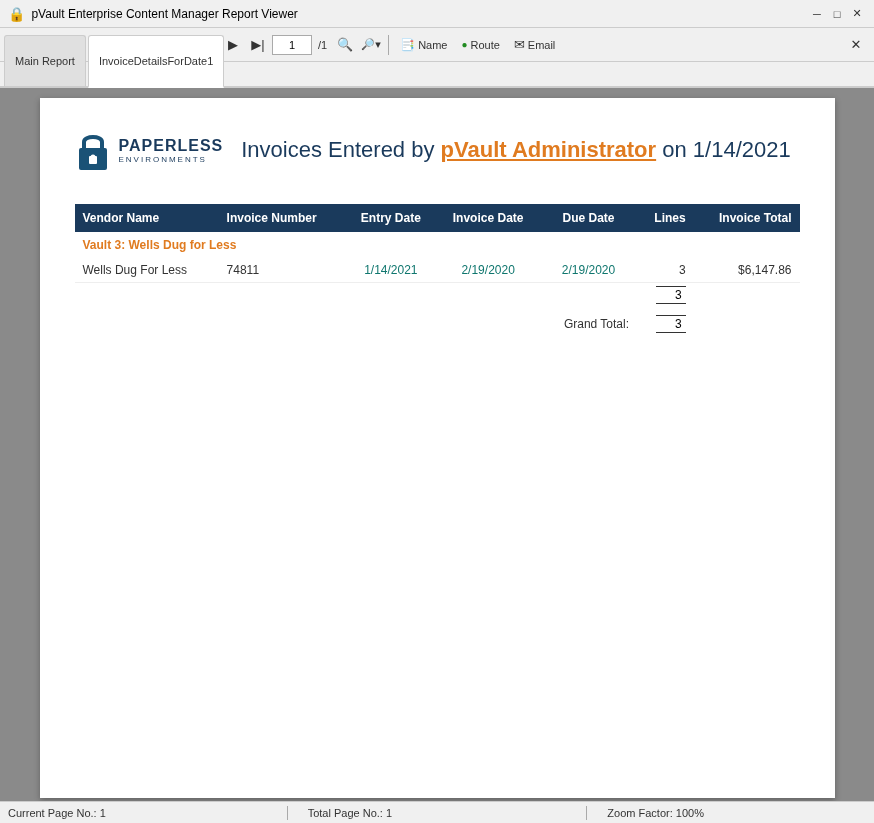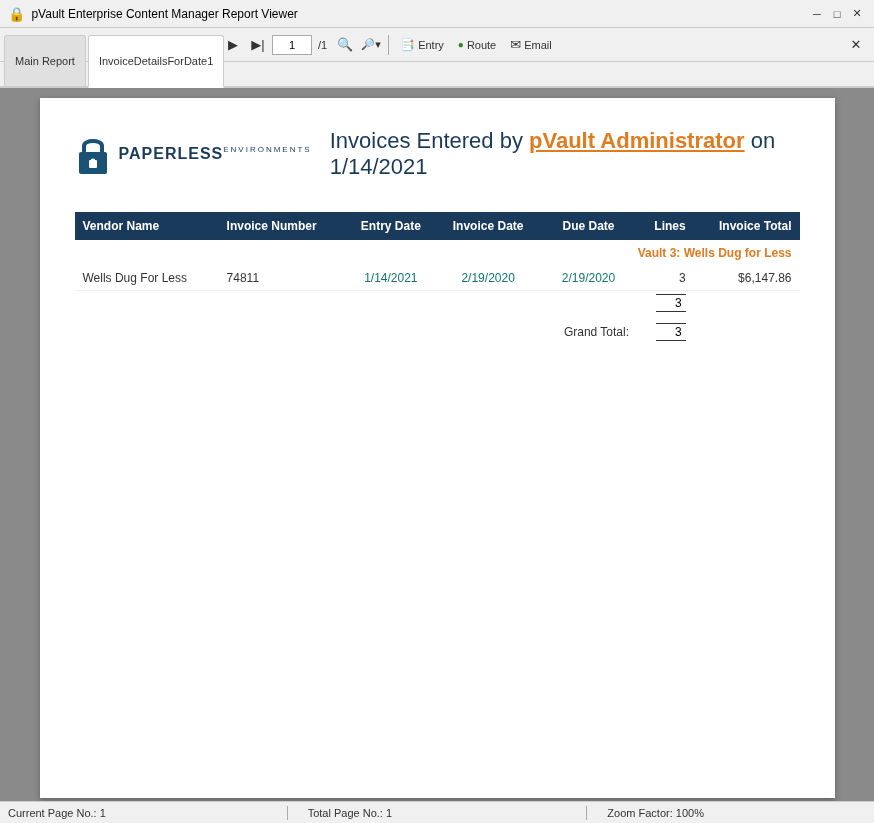--- a/index.html
+++ b/index.html
@@ -101,40 +101,40 @@
 
     
     .report-header {
       display: flex;
       align-items: center;
       gap: 18px;
       margin-bottom: 24px;
       padding-bottom: 8px;
     }
     .logo-container { display: flex; align-items: center; gap: 8px; }
-    .logo-text-block { display: flex; flex-direction: row; }
+    .logo-text-block { display: flex; flex-direction: column; }
     .logo-paperless { font-size: 16px; font-weight: 700; color: #1a3a5c; letter-spacing: 1px; }
     .logo-environments { font-size: 8px; color: #1a3a5c; letter-spacing: 2px; text-transform: uppercase; }
     .report-title { font-size: 22px; color: #1a3a5c; font-weight: 400; }
     .report-title-highlight { color: #e07b20; font-weight: 600; text-decoration: underline; }
 
     
     .report-table { width: 100%; border-collapse: collapse; margin-top: 8px; }
     .report-table thead tr {
       background: #1a3a5c;
       color: white;
     }
     .report-table thead th {
       padding: 7px 8px; font-size: 12px; font-weight: 600; text-align: left;
     }
     .report-table thead th.right { text-align: right; }
     .report-table thead th.center { text-align: center; }
 
     .vendor-group-row td {
-      padding: 6px 8px; color: #e07b20; font-weight: 600; font-size: 12px; text-align: right;
+      padding: 6px 8px; color: #e07b20; font-weight: 600; font-size: 12px;
     }
     .data-row td {
       padding: 5px 8px; font-size: 12px; color: #333; border-bottom: 1px solid #eee;
     }
     .data-row td.orange { color: #0f766e; }
     .data-row td.right { text-align: right; }
     .data-row td.center { text-align: center; }
 
     .subtotal-row td { padding: 3px 8px; text-align: right; }
     .subtotal-value {
@@ -204,21 +204,21 @@
     <button class="toolbar-btn">▶</button>
     <button class="toolbar-btn">▶|</button>
   </div>
   <input class="toolbar-page-input" type="text" value="1" style="">
   <span class="toolbar-page-total">/1</span>
   <button class="toolbar-btn">🔍</button>
   <button class="toolbar-btn" style="font-size:11px;">🔎▾</button>
   <div class="toolbar-separator"></div>
   <button class="toolbar-action-btn">
     <span style="font-size:12px;">📑</span>
-    <span>Entry</span>
+    <span>Name</span>
   </button>
   <button class="toolbar-action-btn">
     <span class="route-icon">●</span>
     <span>Route</span>
   </button>
   <button class="toolbar-action-btn">
     <span style="font-size:13px;">✉</span>
     <span>Email</span>
   </button>
   <button class="toolbar-btn" style="margin-left:auto;">✕</button>

